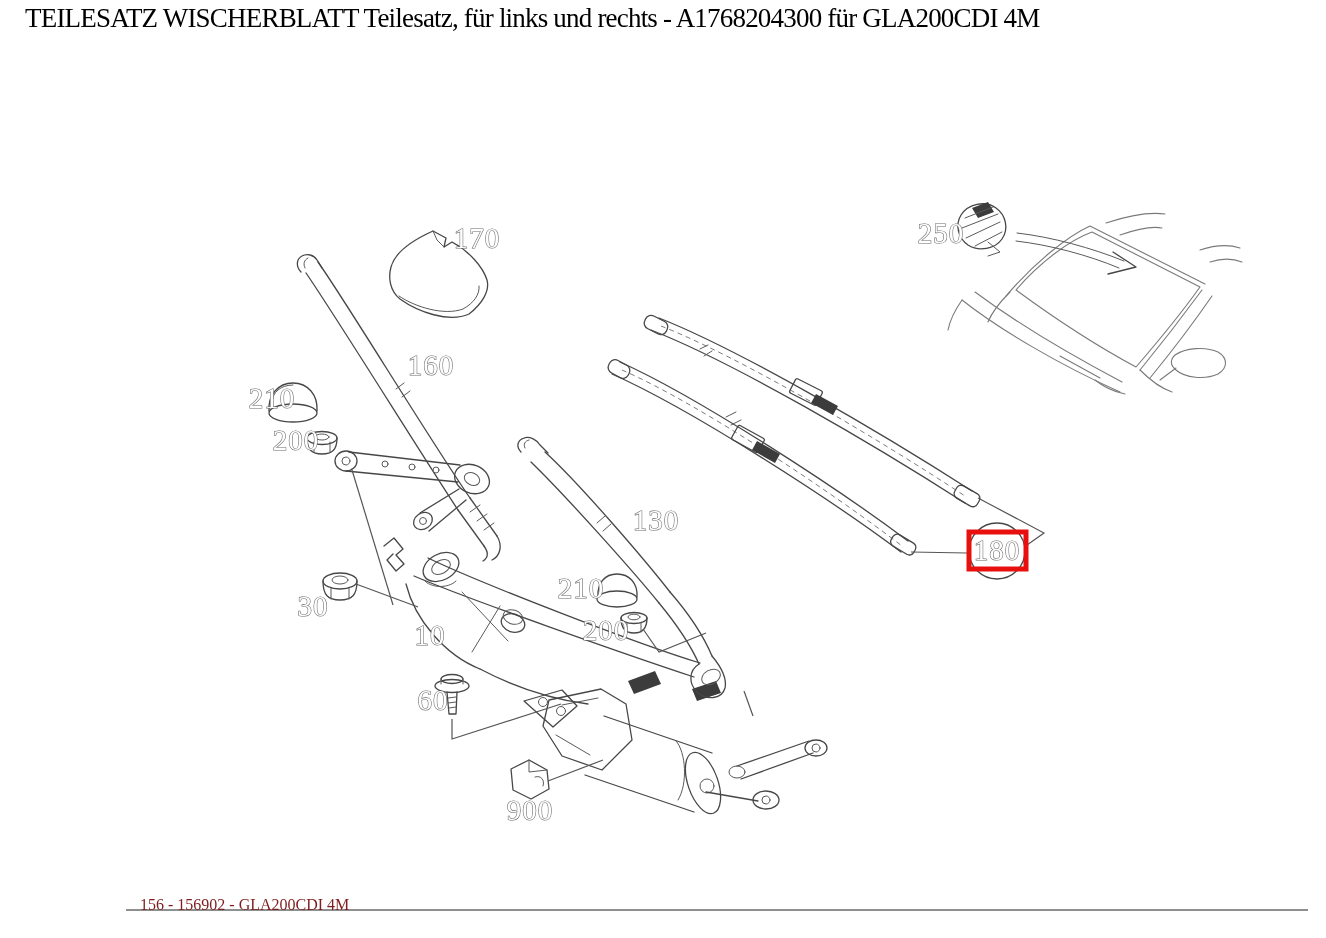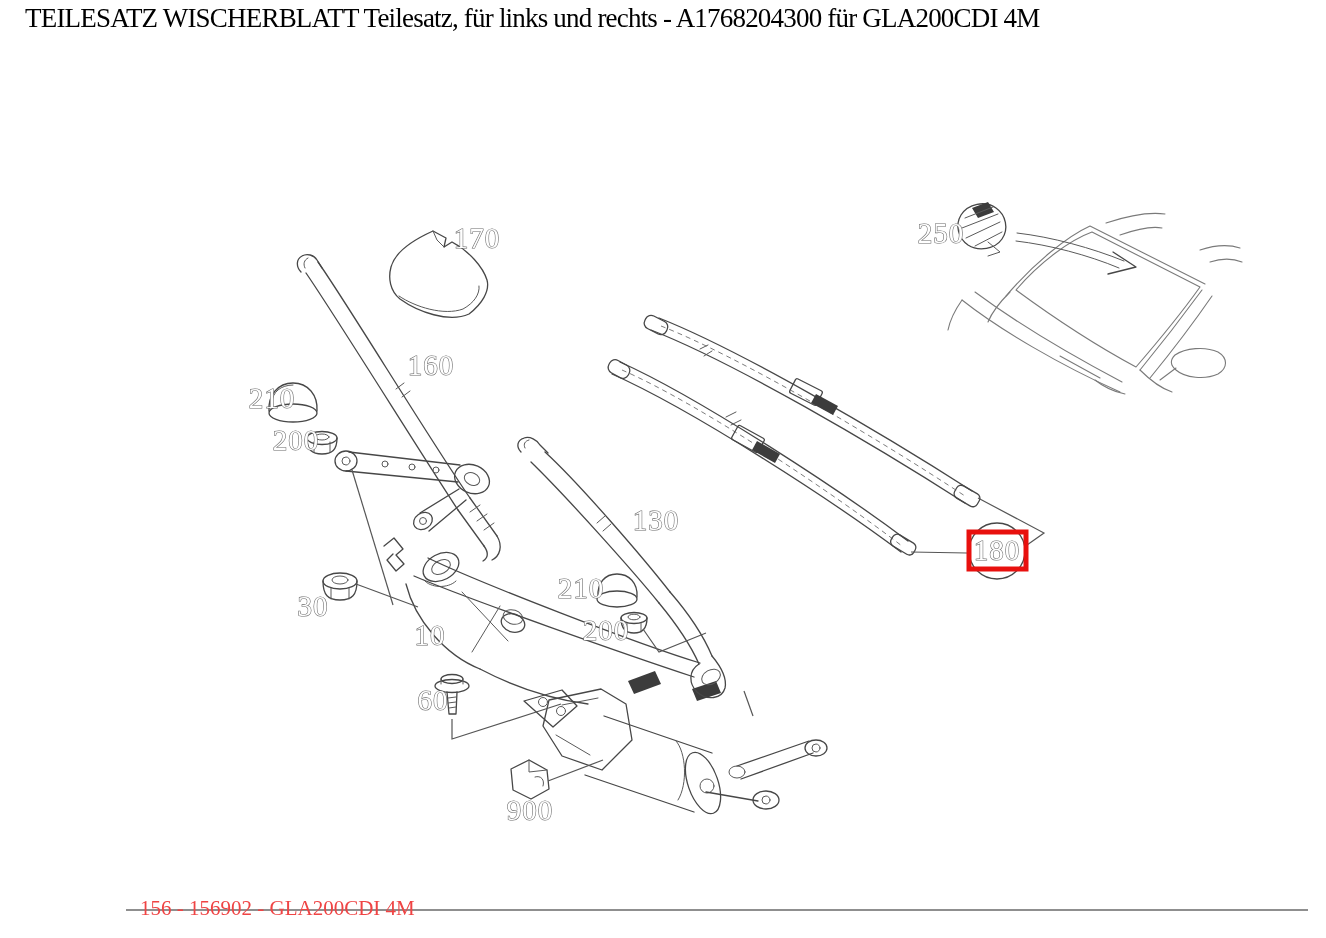--- a/index.html
+++ b/index.html
@@ -2,21 +2,21 @@
 <html><head>
 <meta charset="utf-8">
 <style>
   html,body{margin:0;padding:0;background:#ffffff;}
   .page{position:relative;width:1326px;height:938px;background:#ffffff;overflow:hidden;
         font-family:"Liberation Serif",serif;padding-left:16px;}
   .title{position:absolute;left:25px;top:3px;font-size:27px;letter-spacing:-0.8px;
          color:#000;white-space:nowrap;}
   .footer-line{position:absolute;left:126px;top:909px;width:1182px;height:0;
                border-top:2px solid #8f8f8f;}
-  .footer-text{position:absolute;left:140px;top:896px;font-size:21px;color:#ef4444;
+  .footer-text{position:absolute;left:140px;top:896px;font-size:16px;color:#7f1d1d;
                white-space:nowrap;font-family:Liberation Serif, serif;}
   svg.diagram{position:absolute;left:0;top:0;}
   .art{stroke:#474747;stroke-width:1.3;fill:none;stroke-linecap:round;stroke-linejoin:round;}
   .art-thin{stroke:#5a5a5a;stroke-width:1;fill:none;stroke-linecap:round;}
   .car{stroke:#7a7a7a;stroke-width:1.1;fill:none;stroke-linecap:round;stroke-linejoin:round;}
   .leader{stroke:#565656;stroke-width:1.2;fill:none;}
   .dark{fill:#3c3c3c;stroke:none;}
   .dash{stroke:#5a5a5a;stroke-width:0.8;fill:none;stroke-dasharray:5 4;}
   .lbl{font-family:"Liberation Serif",serif;font-size:29px;fill:#ffffff;
        stroke:#6a6a6a;stroke-width:1.15;paint-order:stroke;letter-spacing:1px;}

